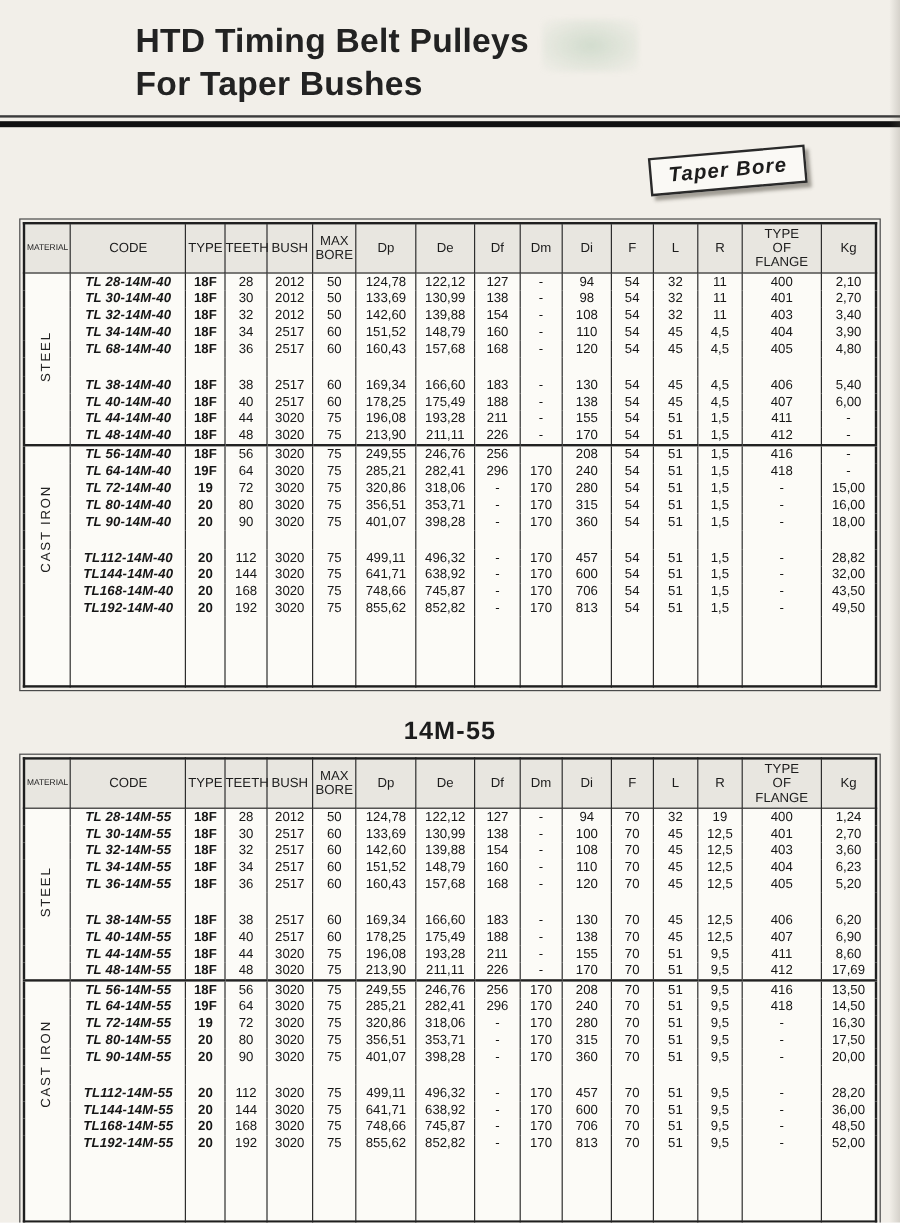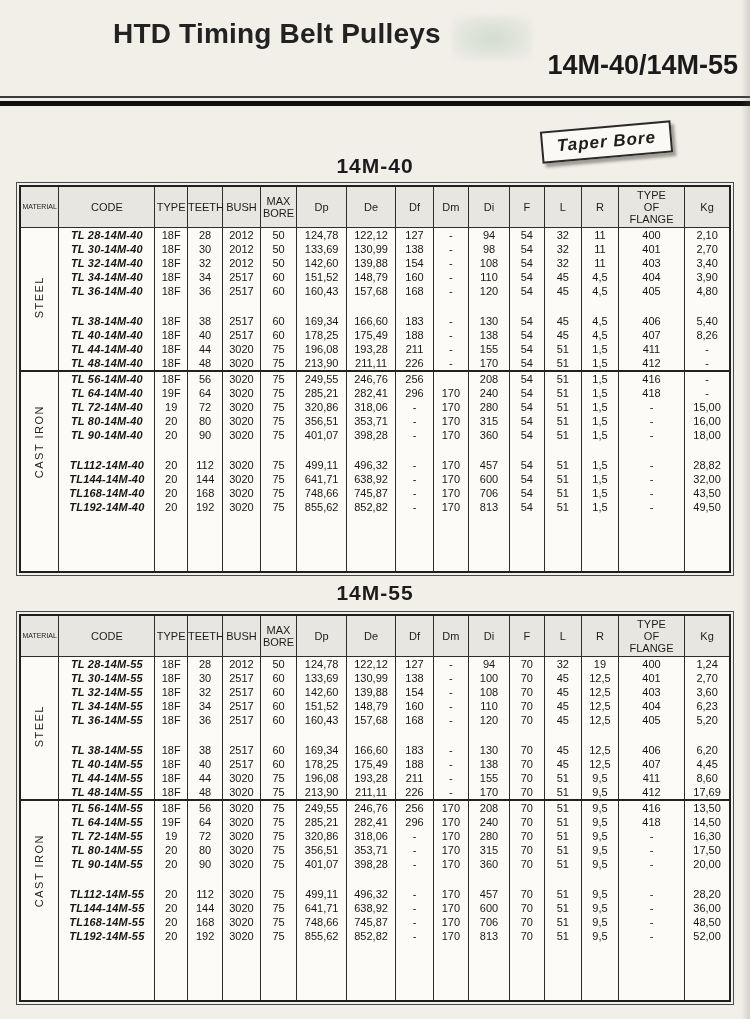--- a/index.html
+++ b/index.html
@@ -43,21 +43,21 @@
   }
   .taper-badge {
     position:absolute; right:62px; top:-14px;
     transform:rotate(-5deg);
     background:#faf9f5;
     border:2px solid #2a2a2a;
     box-shadow:3px 4px 3px rgba(60,55,45,0.45);
     padding:4px 14px;
     font-size:17px; font-weight:bold; font-style:italic; letter-spacing:1px;
   }
-  .title-row-2 { position:relative; height:34px; margin-top:1px;text-decoration:underline; }
+  .title-row-2 { position:relative; height:34px; margin-top:18px;text-decoration:underline; }
   .title-row-2 .table-title { bottom:6px; }
 
   .table-frame {
     border:1px solid #4a4a4a;
     padding:2px;
   }
   table.spec {
     border-collapse:collapse; table-layout:fixed; width:100%;
     background:#fcfbf7;
     border:2px solid #1f1f1f;
@@ -70,51 +70,50 @@
     white-space:pre-line;
   }
   table.spec th.th-material { font-size:7px; letter-spacing:0; }
   table.spec td {
     border-left:1px solid #2e2e2e; border-right:1px solid #2e2e2e;
     border-top:none; border-bottom:none;
     font-size:11px; line-height:13px; height:14px; padding:0;
     text-align:center; overflow:hidden; color:#161616;
   }
   td.col-code { text-align:left; padding-left:7px; font-weight:bold; letter-spacing:0.2px;font-style:italic; }
-  td.col-type { font-weight:normal; }
+  td.col-type { font-weight:bold; }
   tr.gap-row td { height:16px; }
   tr.filler-row td { height:57px; }
   tr.section-sep td { border-top:2px solid #222; }
   td.material-cell { vertical-align:middle; }
   .vtext {
     writing-mode:vertical-rl; transform:rotate(180deg);
     font-size:11px; letter-spacing:1.5px; color:#222;
     display:inline-block;
   }
 </style>
 </head>
 <body>
 
 <div class="page">
   <div class="artifact"></div>
 
   <div class="doc-title">
     <div>HTD Timing Belt Pulleys</div>
+    <div>For Taper Bushes</div>
   </div>
-  <div class="model-range">14M-40/14M-55</div>
 
   <div class="rules">
     <div class="rule-thin"></div>
     <div class="rule-thick"></div>
   </div>
 
   <div class="content">
 
     <div class="title-row">
-      <div class="table-title">14M-40</div>
       <div class="taper-badge">Taper Bore</div>
     </div>
 
     <div class="table-frame">
       <table class="spec">
         <colgroup>
           <col style="width:5.5%">
             <col style="width:13.6%">
             <col style="width:4.6%">
           <col style="width:5.0%">
@@ -218,21 +217,21 @@
               <td class="col-df">160</td>
               <td class="col-dm">-</td>
               <td class="col-di">110</td>
               <td class="col-f">54</td>
               <td class="col-l">45</td>
               <td class="col-r">4,5</td>
               <td class="col-type-of-flange">404</td>
               <td class="col-kg">3,90</td>
             </tr>
             <tr>
-              <td class="col-code">TL 36-14M-40</td>
+              <td class="col-code">TL 68-14M-40</td>
               <td class="col-type">18F</td>
               <td class="col-teeth">36</td>
               <td class="col-bush">2517</td>
               <td class="col-max-bore">60</td>
               <td class="col-dp">160,43</td>
               <td class="col-de">157,68</td>
               <td class="col-df">168</td>
               <td class="col-dm">-</td>
               <td class="col-di">120</td>
               <td class="col-f">54</td>
@@ -283,21 +282,21 @@
               <td class="col-max-bore">60</td>
               <td class="col-dp">178,25</td>
               <td class="col-de">175,49</td>
               <td class="col-df">188</td>
               <td class="col-dm">-</td>
               <td class="col-di">138</td>
               <td class="col-f">54</td>
               <td class="col-l">45</td>
               <td class="col-r">4,5</td>
               <td class="col-type-of-flange">407</td>
-              <td class="col-kg">8,26</td>
+              <td class="col-kg">6,00</td>
             </tr>
             <tr>
               <td class="col-code">TL 44-14M-40</td>
               <td class="col-type">18F</td>
               <td class="col-teeth">44</td>
               <td class="col-bush">3020</td>
               <td class="col-max-bore">75</td>
               <td class="col-dp">196,08</td>
               <td class="col-de">193,28</td>
               <td class="col-df">211</td>
@@ -695,21 +694,21 @@
               <td class="col-max-bore">60</td>
               <td class="col-dp">178,25</td>
               <td class="col-de">175,49</td>
               <td class="col-df">188</td>
               <td class="col-dm">-</td>
               <td class="col-di">138</td>
               <td class="col-f">70</td>
               <td class="col-l">45</td>
               <td class="col-r">12,5</td>
               <td class="col-type-of-flange">407</td>
-              <td class="col-kg">4,45</td>
+              <td class="col-kg">6,90</td>
             </tr>
             <tr>
               <td class="col-code">TL 44-14M-55</td>
               <td class="col-type">18F</td>
               <td class="col-teeth">44</td>
               <td class="col-bush">3020</td>
               <td class="col-max-bore">75</td>
               <td class="col-dp">196,08</td>
               <td class="col-de">193,28</td>
               <td class="col-df">211</td>

